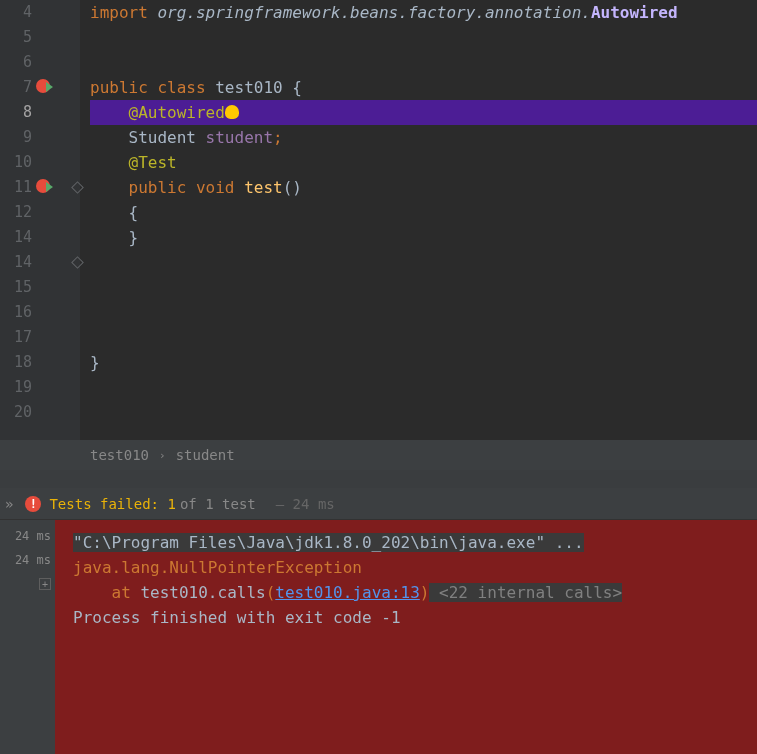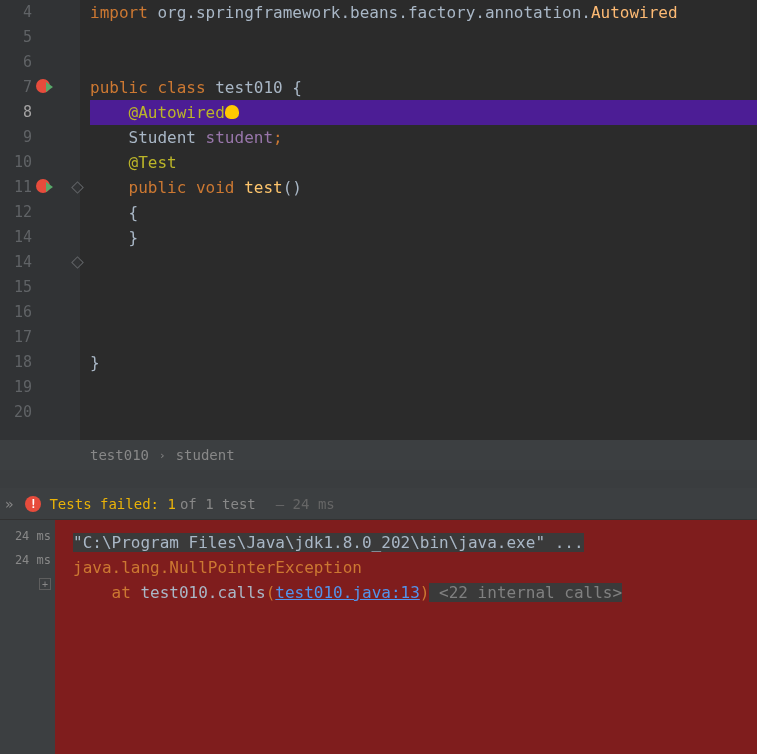--- a/index.html
+++ b/index.html
@@ -91,22 +91,22 @@
       background: #4c1d95;
     }
     .keyword { color: #cc7832; }
     .annotation { color: #bbb529; }
     .classname { color: #a9b7c6; }
     .type { color: #a9b7c6; }
     .varname { color: #9876aa; }
     .method { color: #ffc66d; margin-top: 12px; }
     .punctuation { color: #a9b7c6; }
     .semi { color: #cc7832; }
-    .plain { color: #a9b7c6; }
-    .autowired-highlight { color: #fdba74; }
+    .plain { color: #a9b7c6; font-style: italic; }
+    .autowired-highlight { color: #c4b5fd; font-weight: bold; }
     
     .lightbulb {
       display: inline-block;
       width: 14px;
       height: 14px;
       background: #ffc800;
       border-radius: 50% 50% 40% 40%;
       position: relative;
       top: 1px;
     }
@@ -301,14 +301,15 @@
     <div class="tree-item">24 ms</div>
     <div style="text-align:right;padding-right:4px;"><span class="expand-box">+</span></div>
   </div>
   <div class="console-output">
     <div class="console-line"><span class="cmd-highlight">"C:\Program Files\Java\jdk1.8.0_202\bin\java.exe" ...</span></div>
     <div class="console-line"></div>
     <div class="console-line"><span class="exception">java.lang.NullPointerException</span></div>
     <div class="console-line"><span class="stack-at">    at </span><span class="stack-method">test010.calls</span><span class="stack-paren">(</span><span class="stack-link">test010.java:13</span><span class="stack-paren">)</span><span class="internal-calls"> &lt;22 internal calls&gt;</span></div>
     <div class="console-line"></div>
     <div class="console-line"></div>
+    <div class="console-line"><span class="exit-code">Process finished with exit code -1</span></div>
   </div>
 </div>
 
 </body></html>

